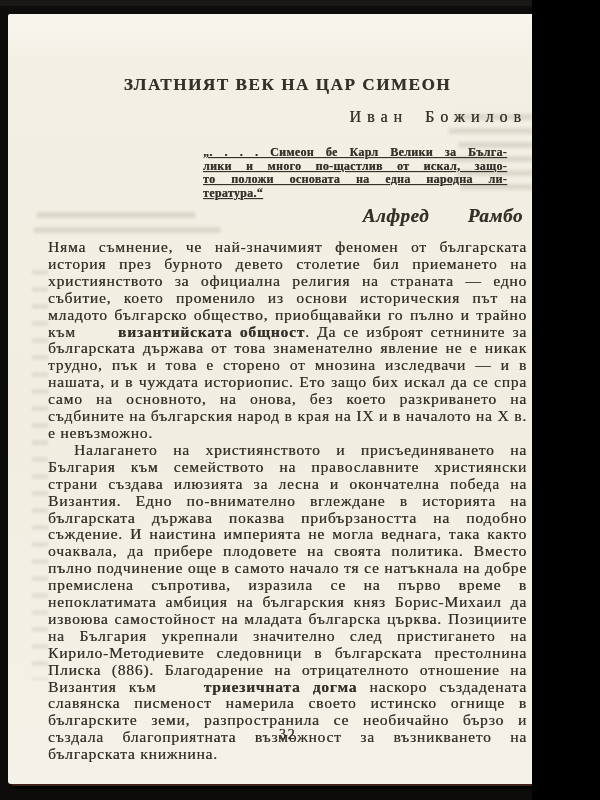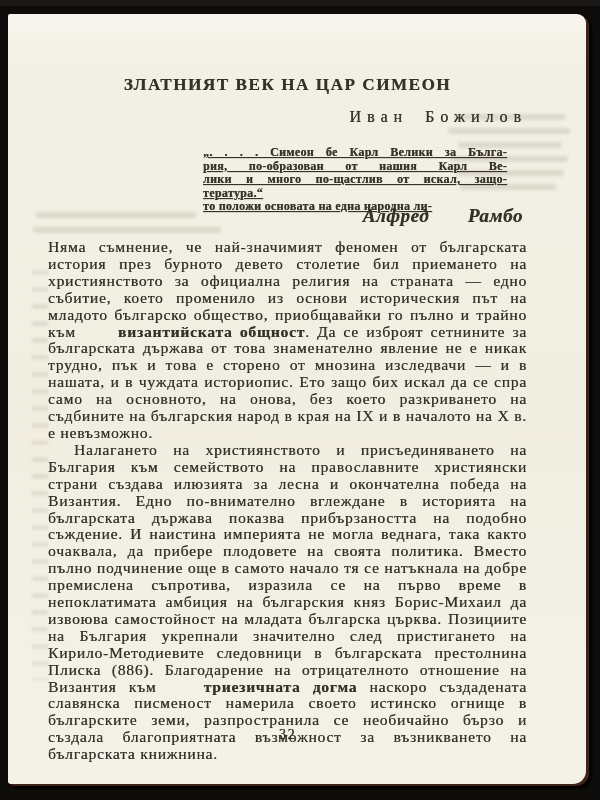--- a/index.html
+++ b/index.html
@@ -2,21 +2,21 @@
 <html lang="bg" style="--backdrop: #0d0c0a; --paper: #f1eee1; --paper-light: #f7f5ed; --ink: #35312a; --edge: #412217;"><head>
 <meta charset="utf-8">
 <style>
   :root{
     --backdrop:#0d0c0a; --paper:#f1eee1; --paper-light:#f7f5ed;
     --ink:#35312a; --edge:#41221​7;
   }
   *{margin:0;padding:0;box-sizing:border-box;}
   html,body{background:#000;}
   .scene{
-    position:relative; width:600px; height:800px;
+    position:relative; width:532px; height:800px;
     background:var(--backdrop); overflow:hidden;
     font-family:"Liberation Serif","DejaVu Serif",serif;
   }
   .scene::before{ 
     content:""; position:absolute; left:0; top:0; width:100%; height:6px;
     background:#1d1c1a; opacity:.8;
   }
   .page{
     position:absolute; left:8px; top:14px; width:578px; height:770px;
     background:linear-gradient(180deg,var(--paper-light) 0%,#f2efe4 7%,var(--paper) 55%,#f4f2e8 100%);
@@ -81,24 +81,23 @@
     <div class="ghost" style="left:28px;top:198px;width:160px;"></div>
     <div class="ghost" style="left:25px;top:213px;width:188px;"></div>
     <div class="ghost-col"></div>
 
     <h1 class="title">ЗЛАТНИЯТ ВЕК НА ЦАР СИМЕОН</h1>
 
     <div class="author">Иван Божилов</div>
 
     <div class="epigraph">
         <div class="ep-line">„. . . . Симеон бе Карл Велики за Бълга-</div>
-        <div class="ep-line">рия, по-образован от нашия Карл Ве-</div>
         <div class="ep-line">лики и много по-щастлив от искал, защо-</div>
+        <div class="ep-line">то положи основата на една народна ли-</div>
         <div class="ep-line">тература.“</div>
-        <div class="ep-line">то положи основата на една народна ли-</div>
       </div>
 
     <div class="attribution">Алфред  Рамбо</div>
 
     <div class="bodytext">
       <p class="para"><span>Няма съмнение, че най-значимият феномен от българската история през бурното девето столетие бил приемането на християнството за официална религия на страната — едно събитие, което променило из основи историческия път на младото българско общество, приобщавайки го пълно и трайно към </span><span class="bold-seg">византийската общност</span><span>. Да се изброят сетнините за българската държава от това знаменателно явление не е никак трудно, пък и това е сторено от мнозина изследвачи — и в нашата, и в чуждата историопис. Ето защо бих искал да се спра само на основното, на онова, без което разкриването на съдбините на българския народ в края на IX и в началото на X в. е невъзможно.</span></p>
       <p class="para indented"><span>Налагането на християнството и присъединяването на България към семейството на православните християнски страни създава илюзията за лесна и окончателна победа на Византия. Едно по-внимателно вглеждане в историята на българската държава показва прибързаността на подобно съждение. И наистина империята не могла веднага, така както очаквала, да прибере плодовете на своята политика. Вместо пълно подчинение още в самото начало тя се натъкнала на добре премислена съпротива, изразила се на първо време в непоклатимата амбиция на българския княз Борис-Михаил да извоюва самостойност на младата българска църква. Позициите на България укрепнали значително след пристигането на Кирило-Методиевите следовници в българската престолнина Плиска (886). Благодарение на отрицателното отношение на Византия към </span><span class="bold-seg">триезичната догма</span><span> наскоро създадената славянска писменост намерила своето истинско огнище в българските земи, разпространила се необичайно бързо и създала благоприятната възможност за възникването на българската книжнина.</span></p>
     </div>
 
     <div class="pagenum">32</div>

